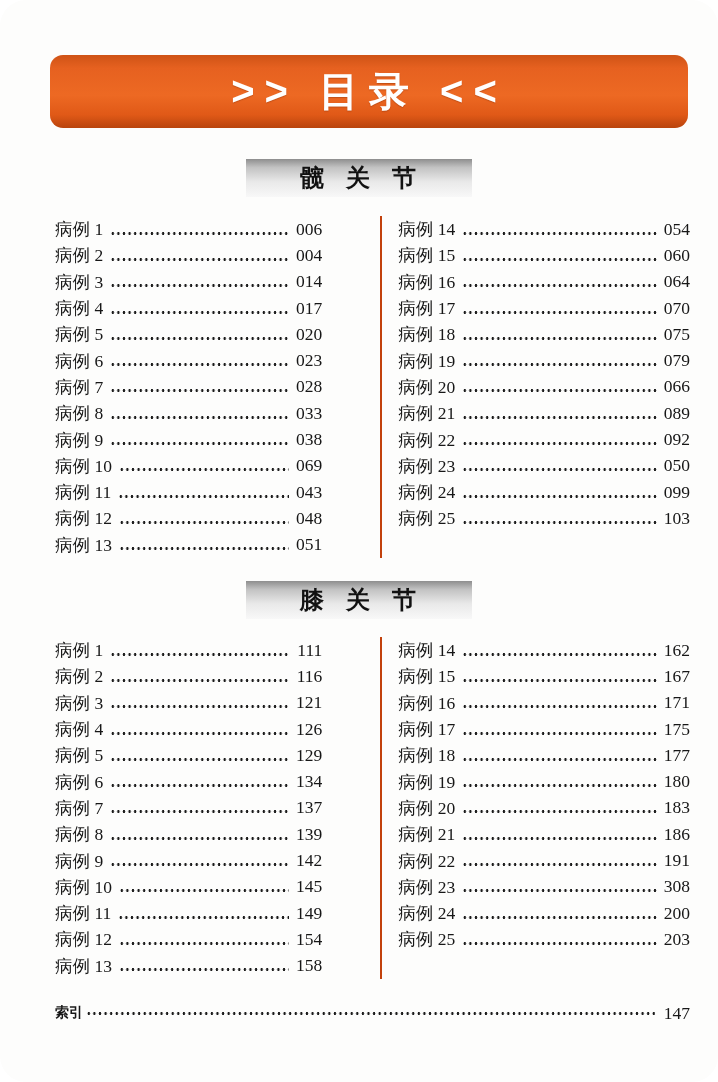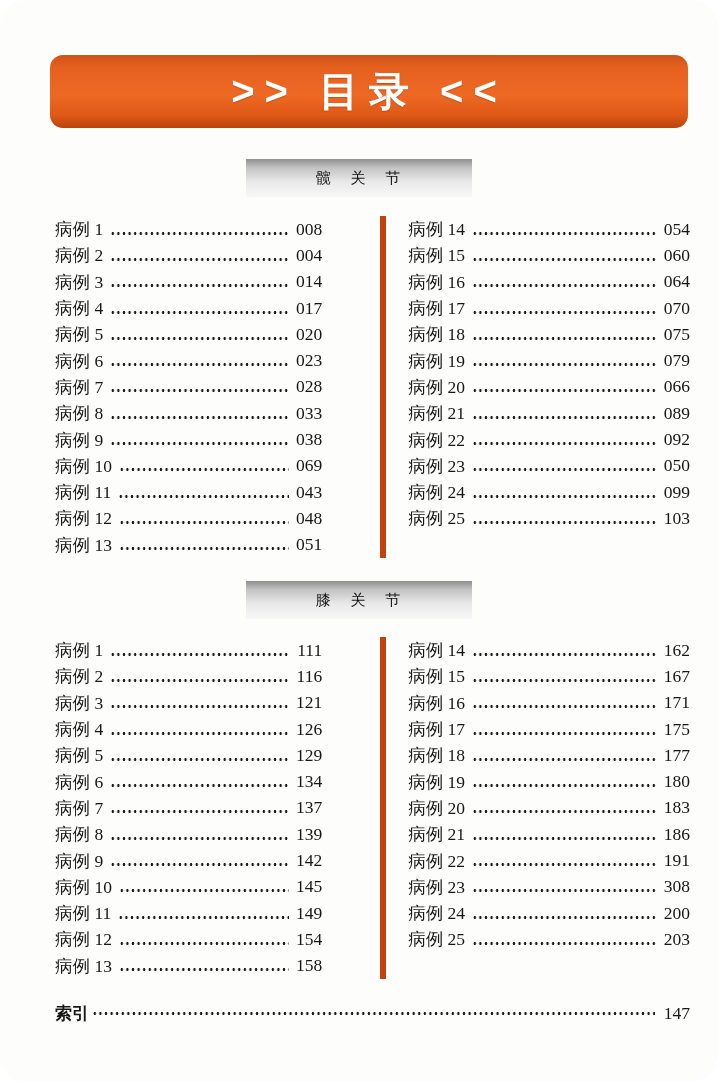--- a/index.html
+++ b/index.html
@@ -27,55 +27,55 @@
     text-shadow:0 1px 1px rgba(120,40,0,0.35);
   }
   
   .sec-header{
     position:absolute;left:50%;transform:translateX(-50%);
     width:226px;height:38px;
     background:linear-gradient(180deg,#8e8e8e 0%,#c2c2c2 22%,#e9e9e9 60%,#f8f8f8 100%);
     display:flex;align-items:center;justify-content:center;
   }
   .sec-header .sec-title{
-    font-size:15px;font-weight:normal;color:#111;
+    font-size:24px;font-weight:bold;color:#111;
     letter-spacing:2px;word-spacing:12px;white-space:nowrap;
   }
   #sec0-header{top:159px;}
   #sec1-header{top:581px;}
   
   .list{
     position:absolute;left:55px;width:635px;
     display:flex;align-items:stretch;
   }
   #list0{top:216px;}
   #list1{top:637px;}
   .col{box-sizing:border-box;}
   .col-left{width:318px;padding-right:44px;}
-  .col-right{width:317px;padding-left:22px;border-left:6px solid #c2410c;margin-left:14px;}
+  .col-right{width:317px;padding-left:16px;border-left:2px solid #c2410c;margin-left:14px;}
   .row{
     display:flex;align-items:center;height:26.3px;
     font-size:17.5px;white-space:nowrap;
   }
   .lab{flex:none;}
   .num{flex:none;}
   .leader{
     flex:1;height:7px;margin:0 7px;align-self:center;margin-top:8px;
     background-image:radial-gradient(circle,#1b1b1b 1.15px,transparent 1.5px);
     background-size:5.6px 7px;background-repeat:repeat-x;background-position:0 50%;
   }
   
   .footer-row{
     position:absolute;left:55px;top:1000px;width:635px;
     display:flex;align-items:center;height:26px;font-size:17.5px;white-space:nowrap;
   }
   .footer-row .lab{
     font-weight:bold;
     font-family:Liberation Mono, monospace;
-    font-size:17px;
+    font-size:14px;
   }
   .footer-row .leader{margin:0 9px 0 3px;}
 </style>
 </head>
 <body>
 
 <div class="page">
 
   <div class="banner">
     <span class="banner-text">&gt;&gt; 目录 &lt;&lt;</span>
@@ -83,21 +83,21 @@
 
   <div class="sec-header" id="sec0-header">
     <span class="sec-title">髋 关 节</span>
   </div>
 
   <div class="list" id="list0">
     <div class="col col-left">
         <div class="row">
           <span class="lab">病例 1</span>
           <span class="leader"></span>
-          <span class="num">008</span>
+          <span class="num">006</span>
         </div>
         <div class="row">
           <span class="lab">病例 2</span>
           <span class="leader"></span>
           <span class="num">004</span>
         </div>
         <div class="row">
           <span class="lab">病例 3</span>
           <span class="leader"></span>
           <span class="num">014</span>

